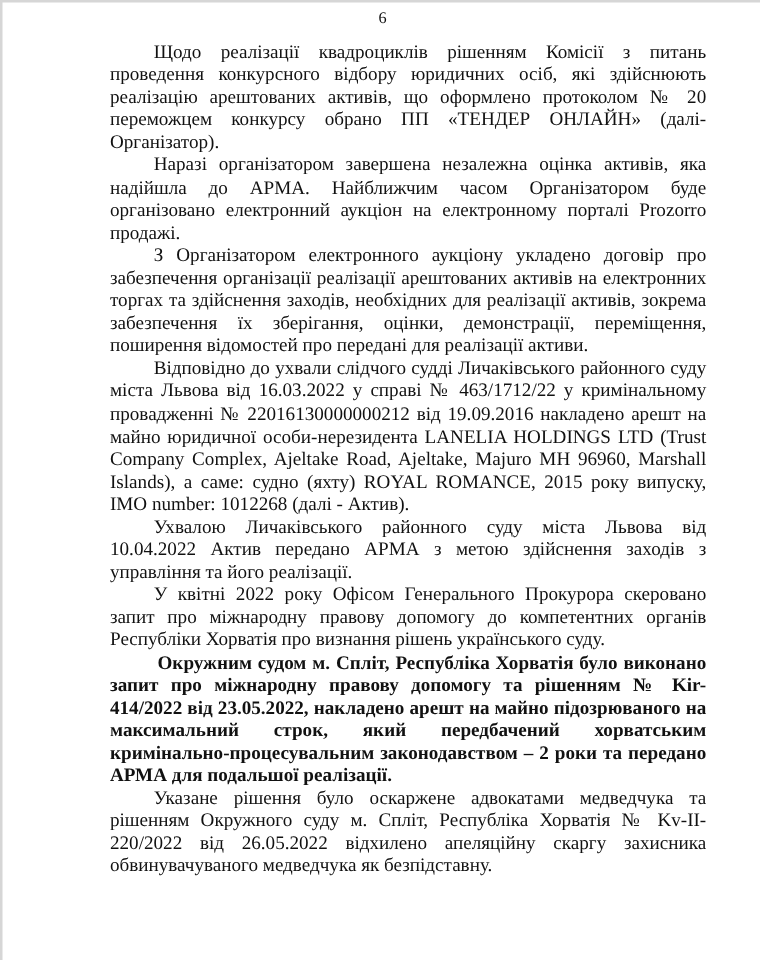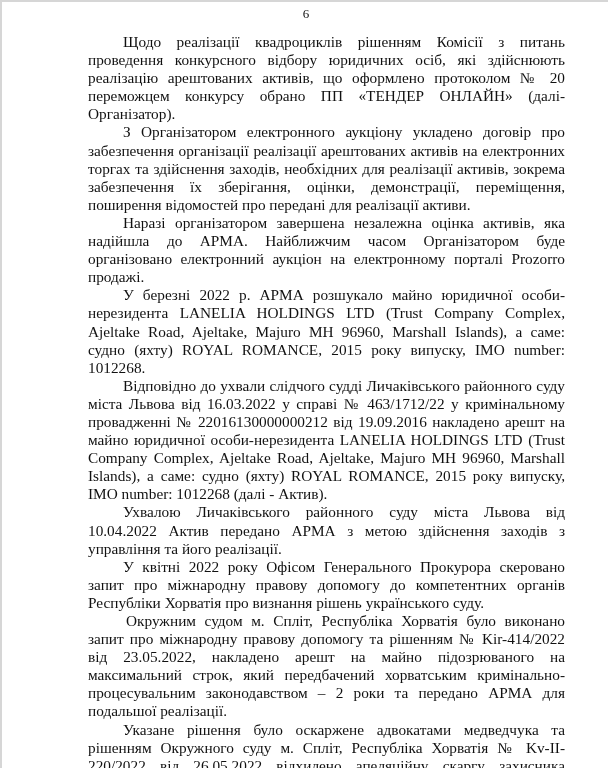--- a/index.html
+++ b/index.html
@@ -43,32 +43,31 @@
       font-size: 15.3px;
       line-height: 18.1px;
       color: #111;
     }
     .para {
       margin: 0;
       text-indent: 35px;
       text-align: justify;
       text-align-last: left;
     }
-    .para.extra-indent { text-indent: 38px; }
+    .para.extra-indent { text-indent: 38px; font-weight: bold; }
   </style>
 </head>
 <body>
 
 <div class="page">
   <div class="page-number">6</div>
   <div class="body-text">
     <p class="para">Щодо реалізації квадроциклів рішенням Комісії з питань проведення конкурсного відбору юридичних осіб, які здійснюють реалізацію арештованих активів, що оформлено протоколом № 20 переможцем конкурсу обрано ПП «ТЕНДЕР ОНЛАЙН» (далі-Організатор).</p>
+    <p class="para">Наразі організатором завершена незалежна оцінка активів, яка надійшла до АРМА. Найближчим часом Організатором буде організовано електронний аукціон на електронному порталі Prozorro продажі.</p>
     <p class="para">З Організатором  електронного аукціону укладено договір про забезпечення організації реалізації арештованих активів на електронних торгах та здійснення заходів, необхідних для реалізації активів, зокрема забезпечення їх зберігання, оцінки,  демонстрації, переміщення, поширення відомостей про передані для реалізації активи.</p>
-    <p class="para">Наразі організатором завершена незалежна оцінка активів, яка надійшла до АРМА. Найближчим часом Організатором буде організовано електронний аукціон на електронному порталі Prozorro продажі.</p>
-    <p class="para">У березні 2022 р. АРМА розшукало майно юридичної особи-нерезидента LANELIA HOLDINGS LTD (Trust Company Complex, Ajeltake Road, Ajeltake, Majuro MH 96960, Marshall Islands), а саме: судно (яхту) ROYAL ROMANCE, 2015 року випуску, IMO number: 1012268.</p>
     <p class="para">Відповідно до ухвали слідчого судді Личаківського районного суду міста Львова від 16.03.2022 у справі № 463/1712/22 у кримінальному провадженні № 22016130000000212 від 19.09.2016 накладено арешт на майно юридичної особи-нерезидента LANELIA HOLDINGS LTD (Trust Company Complex, Ajeltake Road, Ajeltake, Majuro MH 96960, Marshall Islands), а саме: судно (яхту) ROYAL ROMANCE, 2015 року випуску, IMO number: 1012268 (далі - Актив).</p>
     <p class="para">Ухвалою Личаківського районного суду міста Львова від 10.04.2022 Актив передано АРМА з метою здійснення заходів з управління та його реалізації.</p>
     <p class="para">У квітні 2022 року Офісом Генерального Прокурора скеровано запит про міжнародну правову допомогу до компетентних органів Республіки Хорватія про визнання рішень українського суду.</p>
     <p class="para extra-indent">Окружним судом м. Спліт, Республіка Хорватія було виконано запит про міжнародну правову допомогу та рішенням № Kir-414/2022 від 23.05.2022, накладено арешт на майно підозрюваного на максимальний строк, який передбачений хорватським кримінально-процесувальним законодавством – 2 роки та передано АРМА для подальшої реалізації.</p>
     <p class="para">Указане рішення було оскаржене адвокатами медведчука та рішенням Окружного суду м. Спліт, Республіка Хорватія № Kv-II-220/2022 від 26.05.2022   відхилено апеляційну скаргу захисника обвинувачуваного медведчука як безпідставну.</p>
 
   </div>
 </div>
 
 </body></html>

